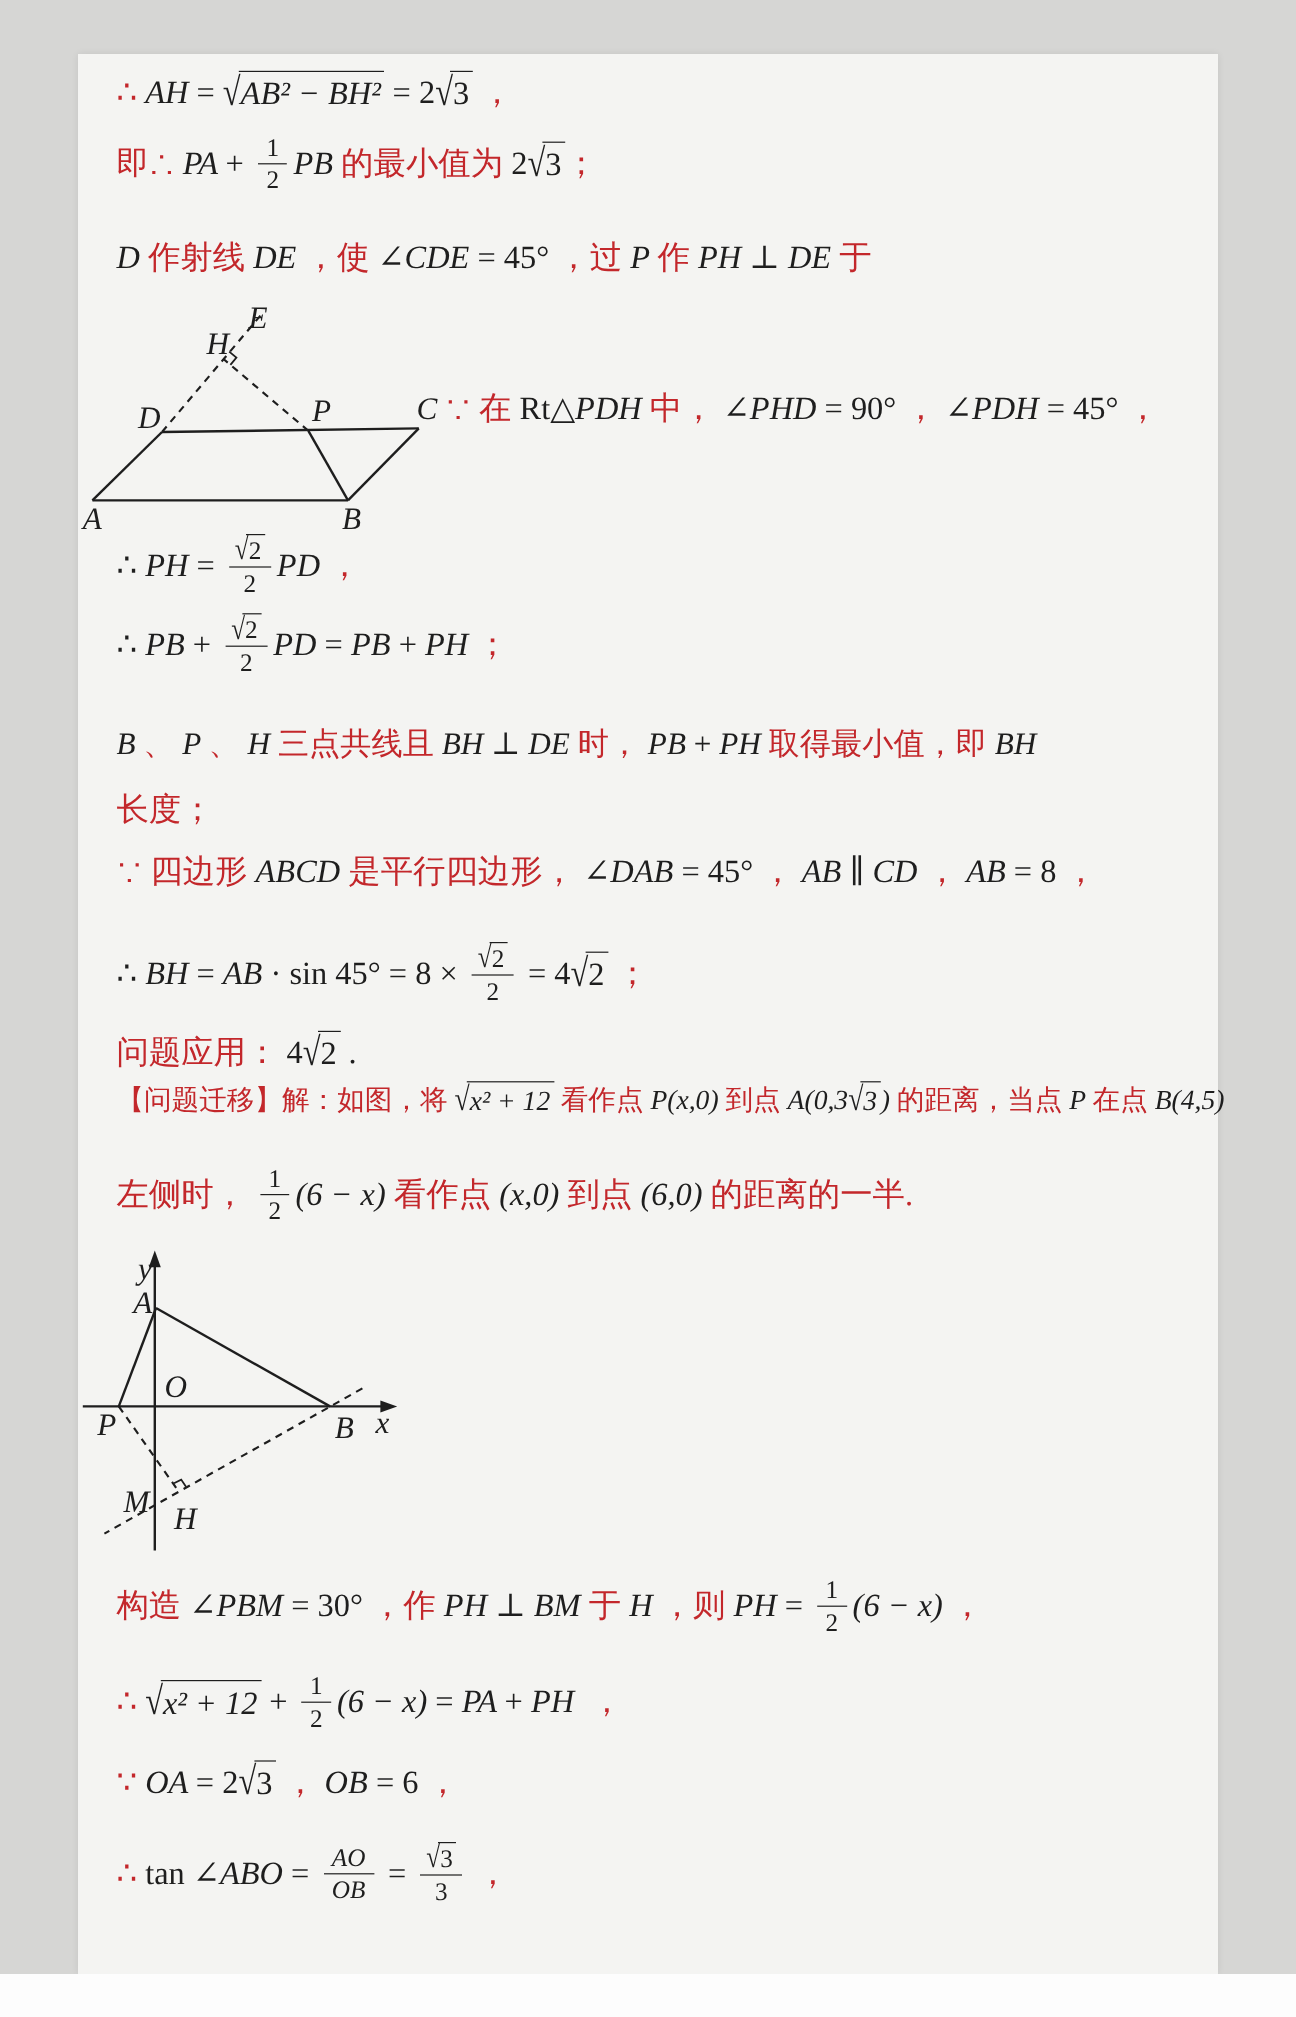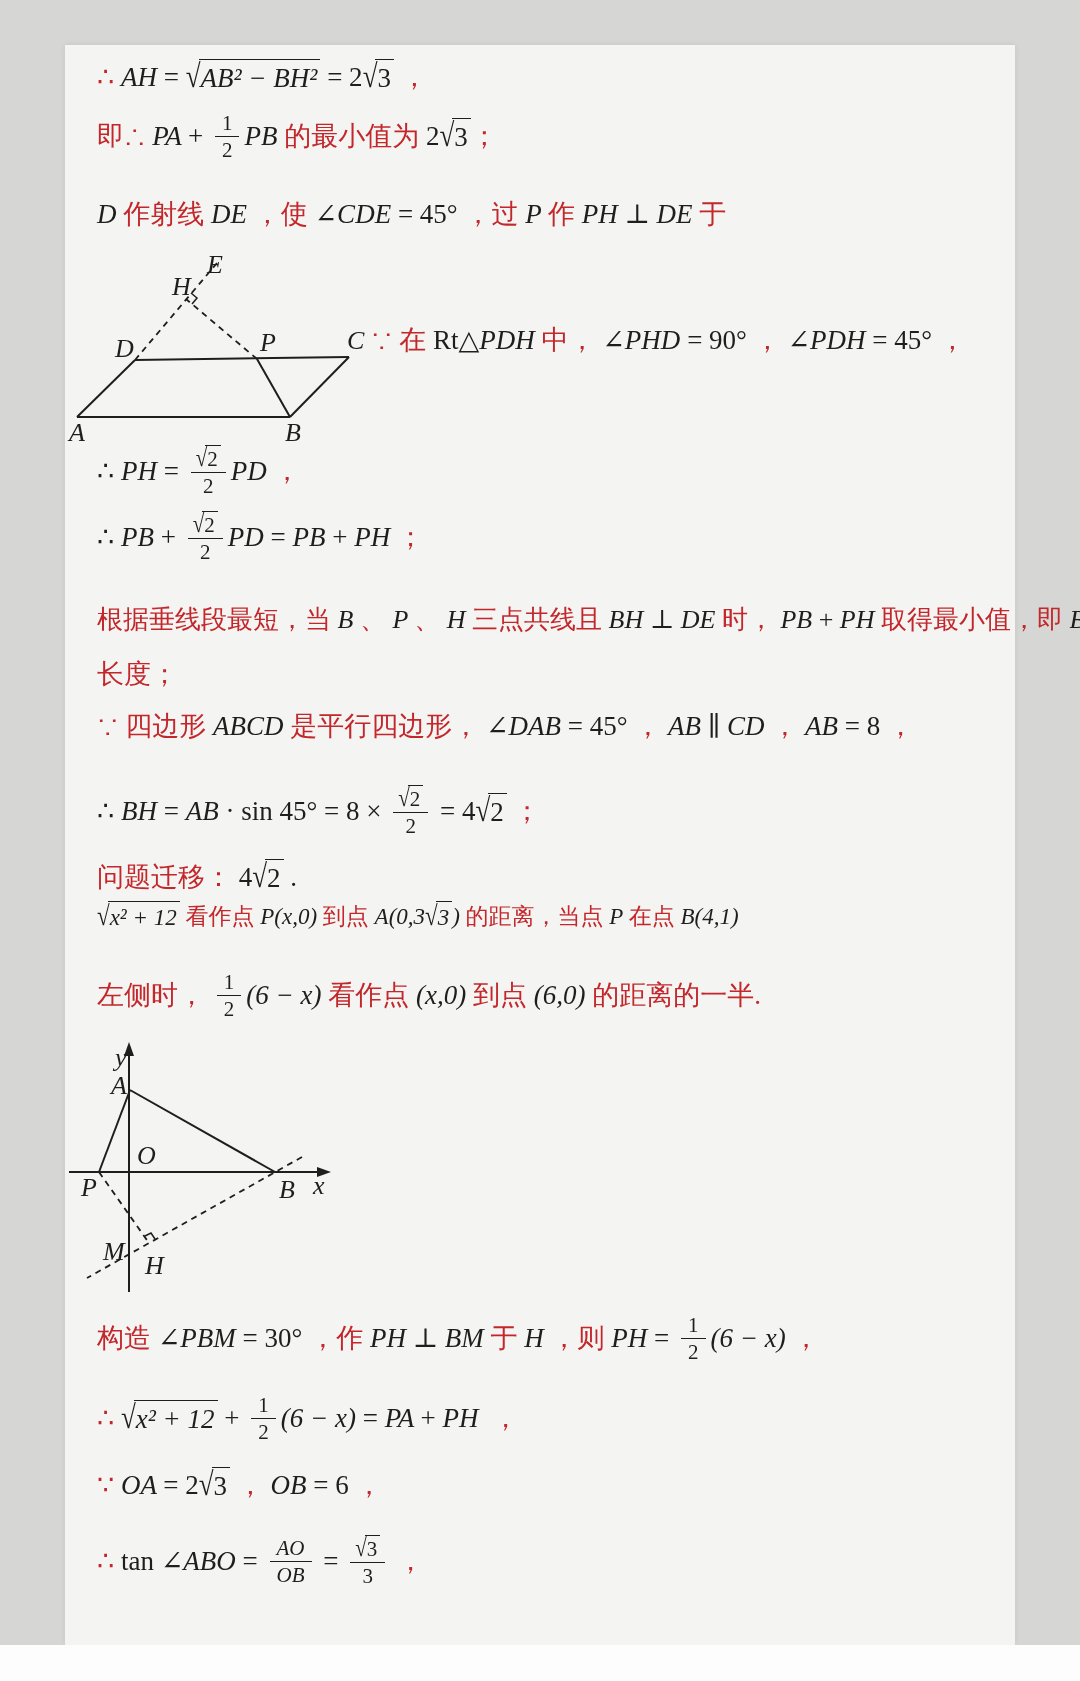--- a/index.html
+++ b/index.html
@@ -125,21 +125,20 @@
       <span class="k">+ </span>
       <span class="frac"><span class="num"><span class="sqrt"><span class="rad">√</span><span class="rad-body">2</span></span></span><span class="den">2</span></span>
       <span class="m">PD </span>
       <span class="k">= </span>
       <span class="m">PB </span>
       <span class="k">+ </span>
       <span class="m">PH </span>
       <span class="r">；</span>
     </div>
   <div class="line fs26" style="left:32px;top:558px;">
-      <span class="r">根据垂线段最短，当 </span>
       <span class="m">B </span>
       <span class="r">、 </span>
       <span class="m">P </span>
       <span class="r">、 </span>
       <span class="m">H </span>
       <span class="r">三点共线且 </span>
       <span class="m">BH </span>
       <span class="k">⊥ </span>
       <span class="m">DE </span>
       <span class="r">时， </span>
@@ -172,37 +171,38 @@
       <span class="m">BH </span>
       <span class="k">= </span>
       <span class="m">AB </span>
       <span class="k">· sin 45° = 8 × </span>
       <span class="frac"><span class="num"><span class="sqrt"><span class="rad">√</span><span class="rad-body">2</span></span></span><span class="den">2</span></span>
       <span class="k"> = 4</span>
       <span class="sqrt"><span class="rad">√</span><span class="rad-body">2</span></span>
       <span class="r"> ；</span>
     </div>
   <div class="line" style="left:32px;top:814px;">
-      <span class="r">问题迁移： </span>
+      <span class="r">问题应用： </span>
       <span class="k">4</span>
       <span class="sqrt"><span class="rad">√</span><span class="rad-body">2</span></span>
       <span class="k"> .</span>
     </div>
   <div class="line fs23" style="left:32px;top:856px;">
+      <span class="r">【问题迁移】解：如图，将 </span>
       <span class="sqrt m"><span class="rad">√</span><span class="rad-body">x² + 12</span></span>
       <span class="r"> 看作点 </span>
       <span class="m">P(x,0) </span>
       <span class="r">到点 </span>
       <span class="m">A(0,3</span>
       <span class="sqrt m"><span class="rad">√</span><span class="rad-body">3</span></span>
       <span class="m">) </span>
       <span class="r">的距离，当点 </span>
       <span class="m">P </span>
       <span class="r">在点 </span>
-      <span class="m">B(4,1)</span>
+      <span class="m">B(4,5)</span>
     </div>
   <div class="line" style="left:32px;top:925px;">
       <span class="r">左侧时， </span>
       <span class="frac"><span class="num">1</span><span class="den">2</span></span>
       <span class="m">(6 − x) </span>
       <span class="r">看作点 </span>
       <span class="m">(x,0) </span>
       <span class="r">到点 </span>
       <span class="m">(6,0) </span>
       <span class="r">的距离的一半.</span>

